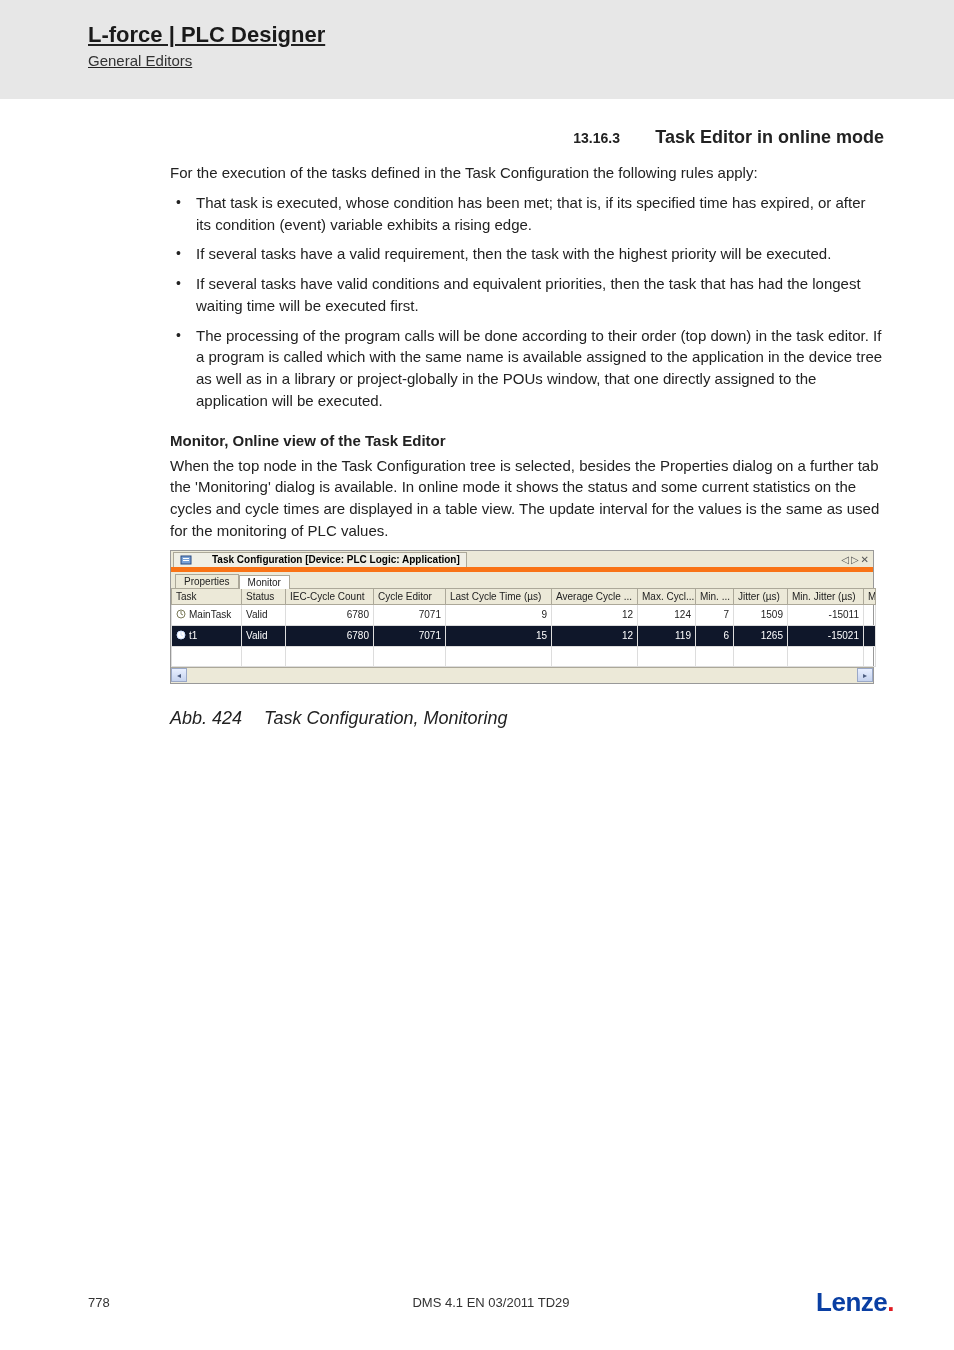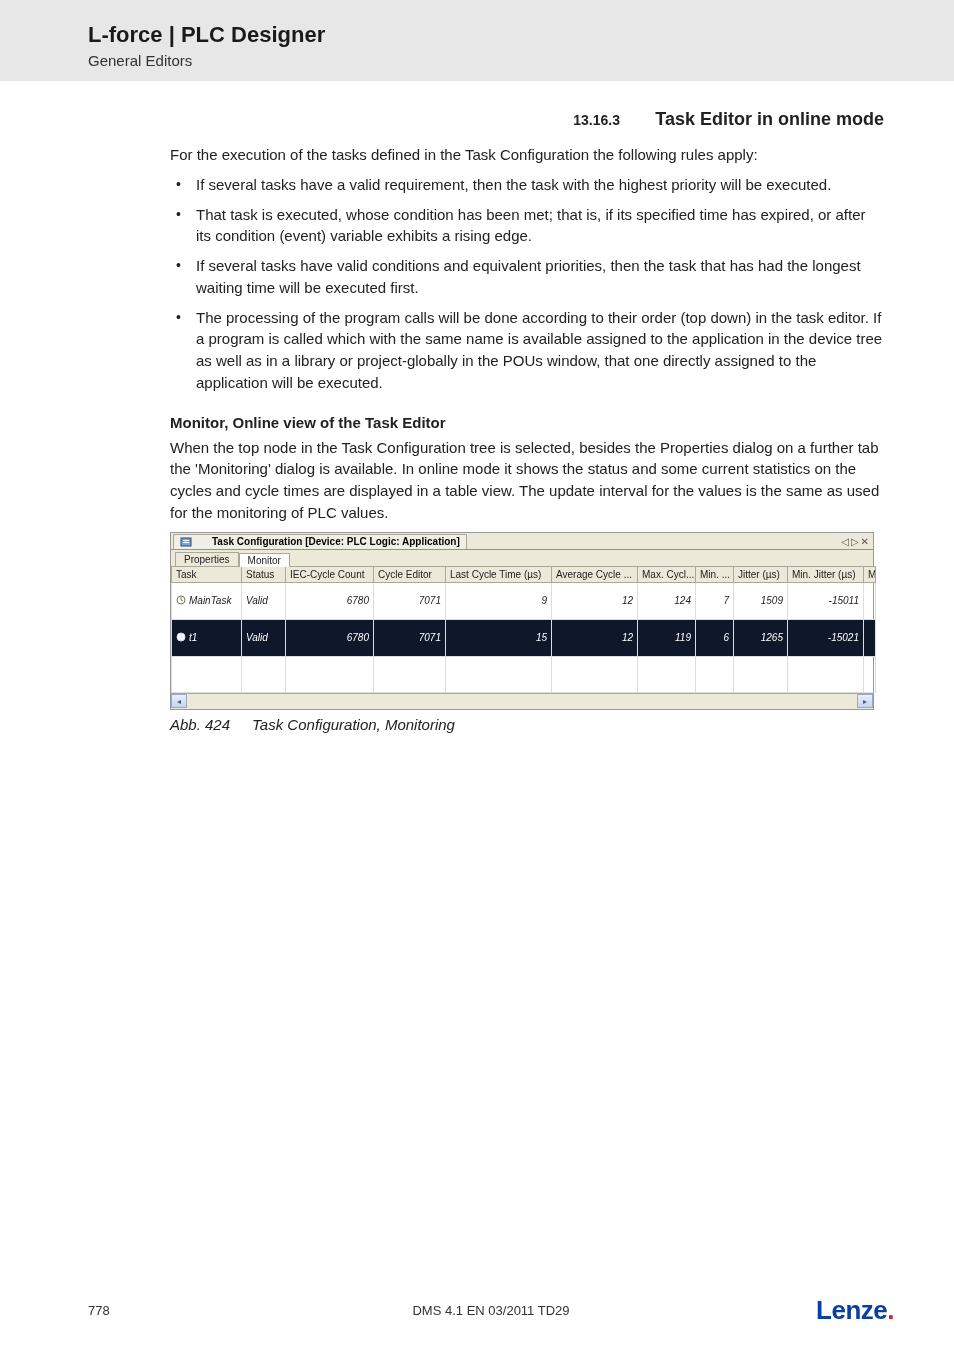--- a/index.html
+++ b/index.html
@@ -6,21 +6,22 @@
   body {
     font-family: "Segoe UI", Arial, sans-serif;
     width: 954px;
     height: 1350px;
     background: #fff;
     position: relative;
     color: #222;
   }
   .header-band {
     background: #e7e7e7;
-    padding: 22px 0 12px 88px;
+    padding: 22px 0 30px 88px;
+    text-decoration: underline;
   }
   .doc-title {
     font-size: 22px;
     font-weight: 700;
     color: #1a1a1a;
   }
   .doc-subtitle {
     font-size: 15px;
     color: #333;
     margin-top: 4px;
@@ -117,21 +118,21 @@
     display: flex;
     gap: 2px;
     font-size: 10px;
     color: #555;
     padding-right: 2px;
   }
   .shot-tabbar-sub {
     display: flex;
     background: #ece9d8;
     padding: 2px 2px 0 4px;
-    border-top: 1px solid #f97316;
+    border-top: 5px solid #f97316;
   }
   .sub-tab {
     background: #ece9d8;
     border: 1px solid #aca899;
     border-bottom: none;
     padding: 1px 8px;
     font-size: 10px;
     margin-right: 0;
   }
   .sub-tab.active {
@@ -153,25 +154,24 @@
     background: #ece9d8;
     border: 1px solid #aca899;
     padding: 2px 4px;
     font-weight: normal;
     text-align: left;
     white-space: nowrap;
     overflow: hidden;
   }
   .mon-table td {
     border: 1px solid #ddd;
-    padding: 12px 4px;
+    padding: 4px 4px;
     text-align: right;
     white-space: nowrap;
     overflow: hidden;
-    font-style: italic;
   }
   .mon-table td.l { text-align: left; }
   tr.selrow td {
     background: #0f172a;
     color: #fff;
   }
   .task-cell {
     display: flex;
     align-items: center;
     gap: 3px;
@@ -187,28 +187,28 @@
     width: 16px; height: 14px;
     background: linear-gradient(#e8efff,#c6d3ee);
     border: 1px solid #9aa8c7;
     display: flex; align-items: center; justify-content: center;
     font-size: 8px; color: #4a5a7d;
     margin: 1px 0;
   }
   .scroll-track { flex: 1; height: 14px; }
   .caption {
     font-style: italic;
-    font-size: 15px;
-    margin-top: 6px;
+    font-size: 18px;
+    margin-top: 24px;
     display: flex;
     gap: 22px;
   }
   .footer {
     position: absolute;
-    bottom: 24px;
+    bottom: 32px;
     left: 88px;
     right: 60px;
     display: flex;
     align-items: center;
     font-size: 13px;
     color: #333;
   }
   .footer .page { font-weight: 400; }
   .footer .mid { position: absolute; left: 50%; transform: translateX(-50%); }
   .logo {
@@ -236,22 +236,22 @@
 
   <div class="sec-row">
     <div class="sec-num">13.16.3</div>
     <div class="sec-title">Task Editor in online mode</div>
   </div>
 
   <div class="indent">
     <div class="para">For the execution of the tasks defined in the Task Configuration the following rules apply:</div>
 
     <ul class="bullets">
+      <li>That task is executed, whose condition has been met; that is, if its specified time has expired, or after its condition (event) variable exhibits a rising edge.</li>
       <li>If several tasks have a valid requirement, then the task with the highest priority will be executed.</li>
-      <li>That task is executed, whose condition has been met; that is, if its specified time has expired, or after its condition (event) variable exhibits a rising edge.</li>
       <li>If several tasks have valid conditions and equivalent priorities, then the task that has had the longest waiting time will be executed first.</li>
       <li>The processing of the program calls will be done according to their order (top down) in the task editor. If a program is called which with the same name is available assigned to the application in the device tree as well as in a library or project-globally in the POUs window, that one directly assigned to the application will be executed.</li>
     </ul>
 
     <div class="subhead">Monitor, Online view of the Task Editor</div>
     <div class="para">When the top node in the Task Configuration tree is selected, besides the Properties dialog on a further tab the 'Monitoring' dialog is available. In online mode it shows the status and some current statistics on the cycles and cycle times are displayed in a table view. The update interval for the values is the same as used for the monitoring of PLC values.</div>
 
     <div class="shot">
       <div class="shot-tabbar-top">
         <div class="top-tab">

